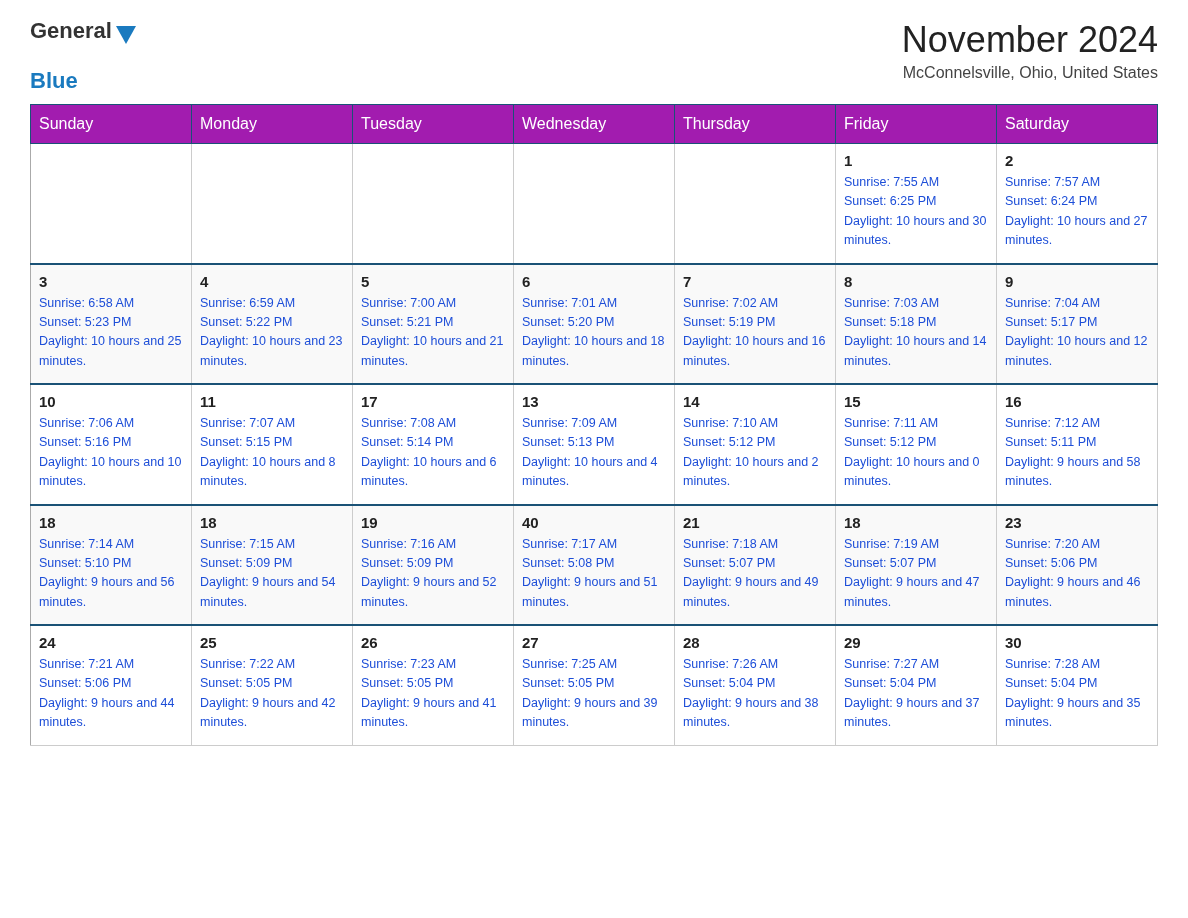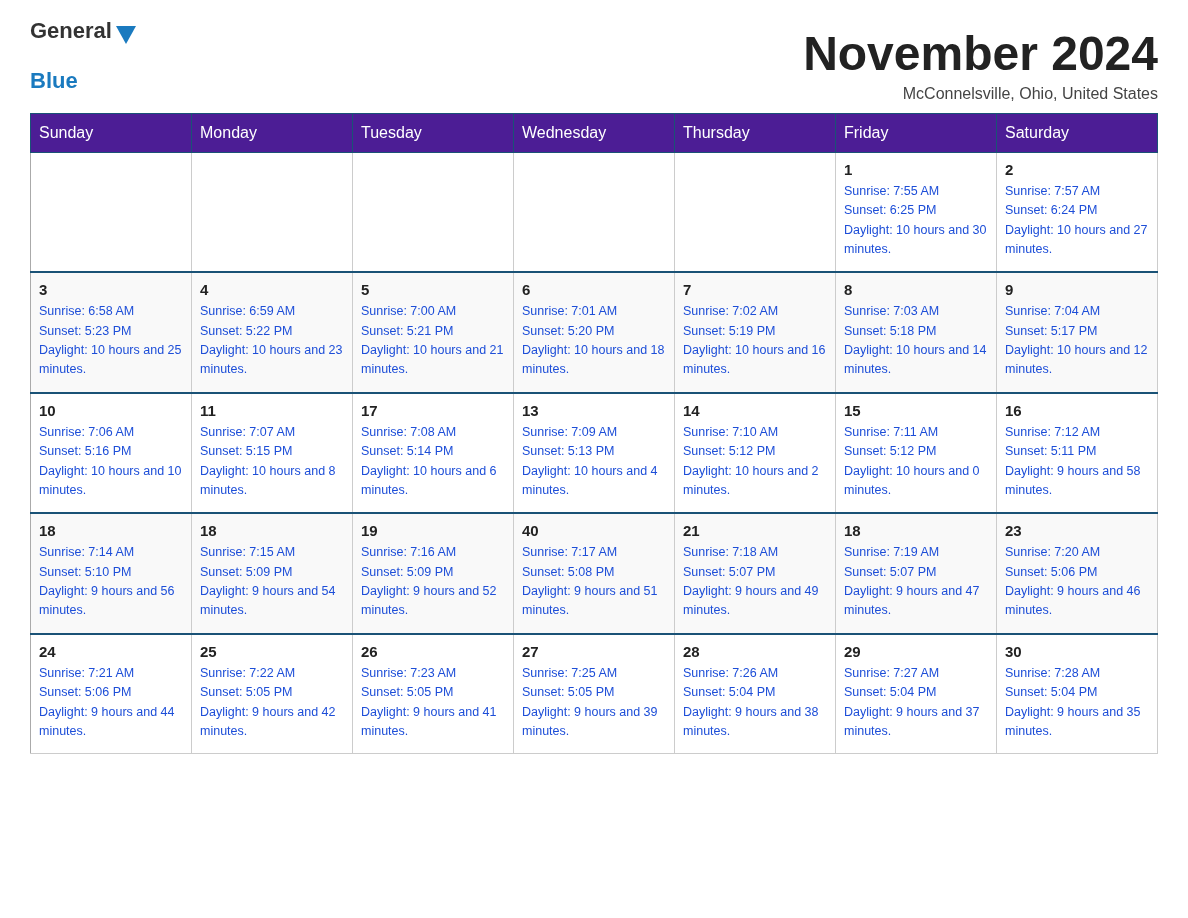--- a/index.html
+++ b/index.html
@@ -33,38 +33,37 @@
       color: #1a7abf;
       display: flex;
       align-items: center;
       gap: 2px;
       margin-top: 24px;
     }
     .title-section {
       text-align: right;
     }
     .month-title {
-      font-size: 48px;
-      font-weight: bold;
+      font-size: 36px;
+      font-weight: normal;
       color: #222;
       line-height: 1.1;
-      margin-top: 8px;
     }
     .location {
       font-size: 16px;
       color: #444;
       margin-top: 4px;
     }
     .calendar {
       width: 100%;
       border-collapse: collapse;
       margin-top: 10px;
     }
     .calendar th {
-      background: #4c1d95;
+      background: #a21caf;
       color: #fff;
       font-size: 16px;
       font-weight: normal;
       padding: 10px 8px;
       text-align: left;
       border: 1px solid #1a5276;
     }
     .calendar td {
       vertical-align: top;
       padding: 8px 8px 12px 8px;

